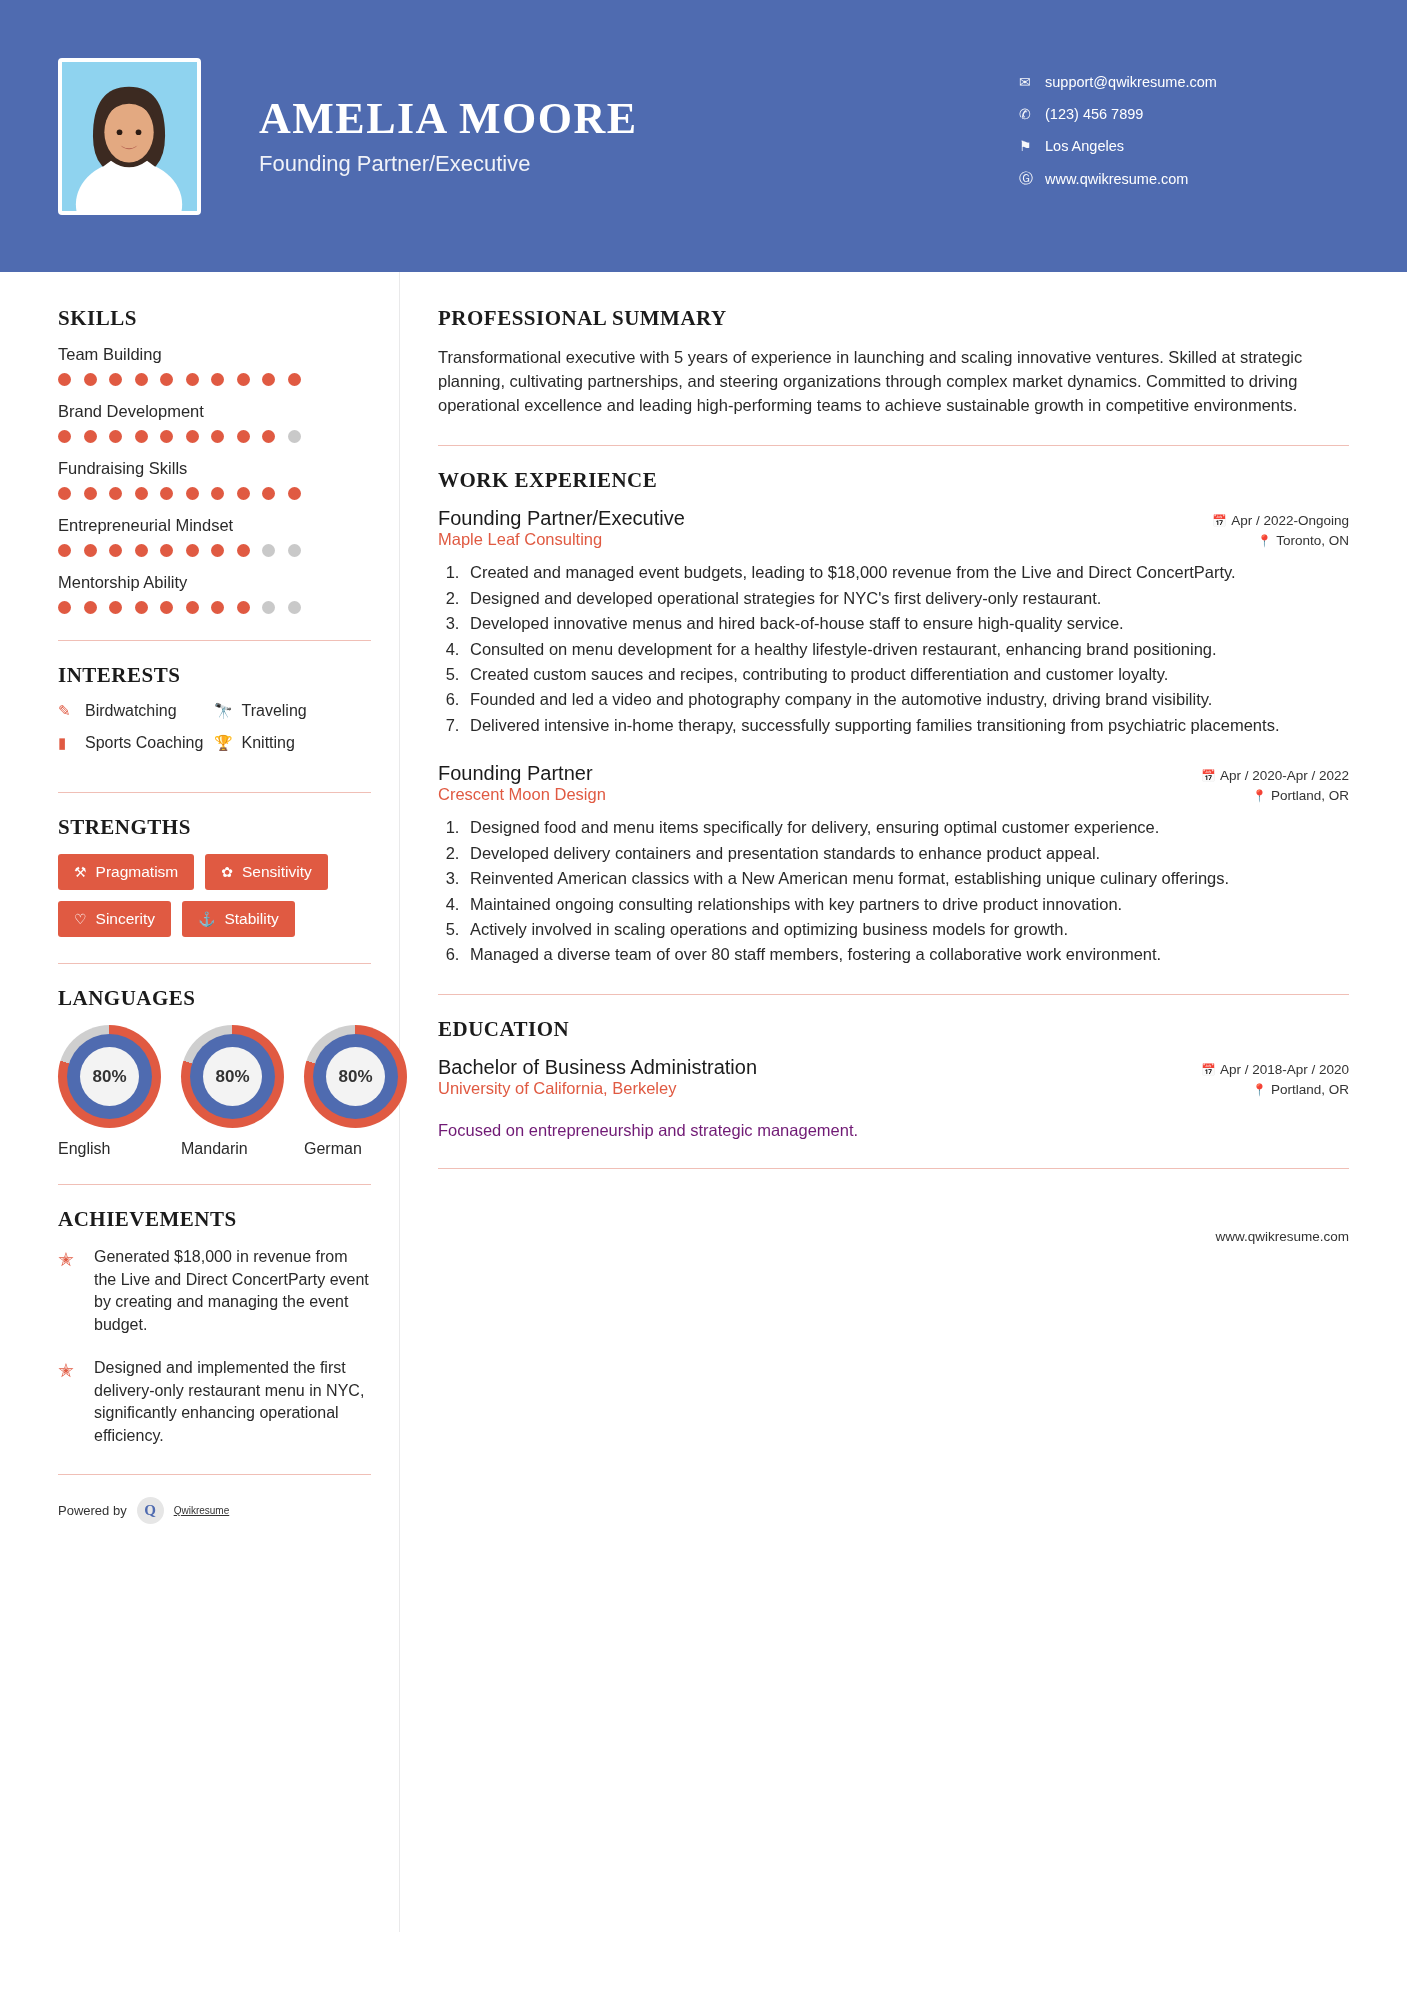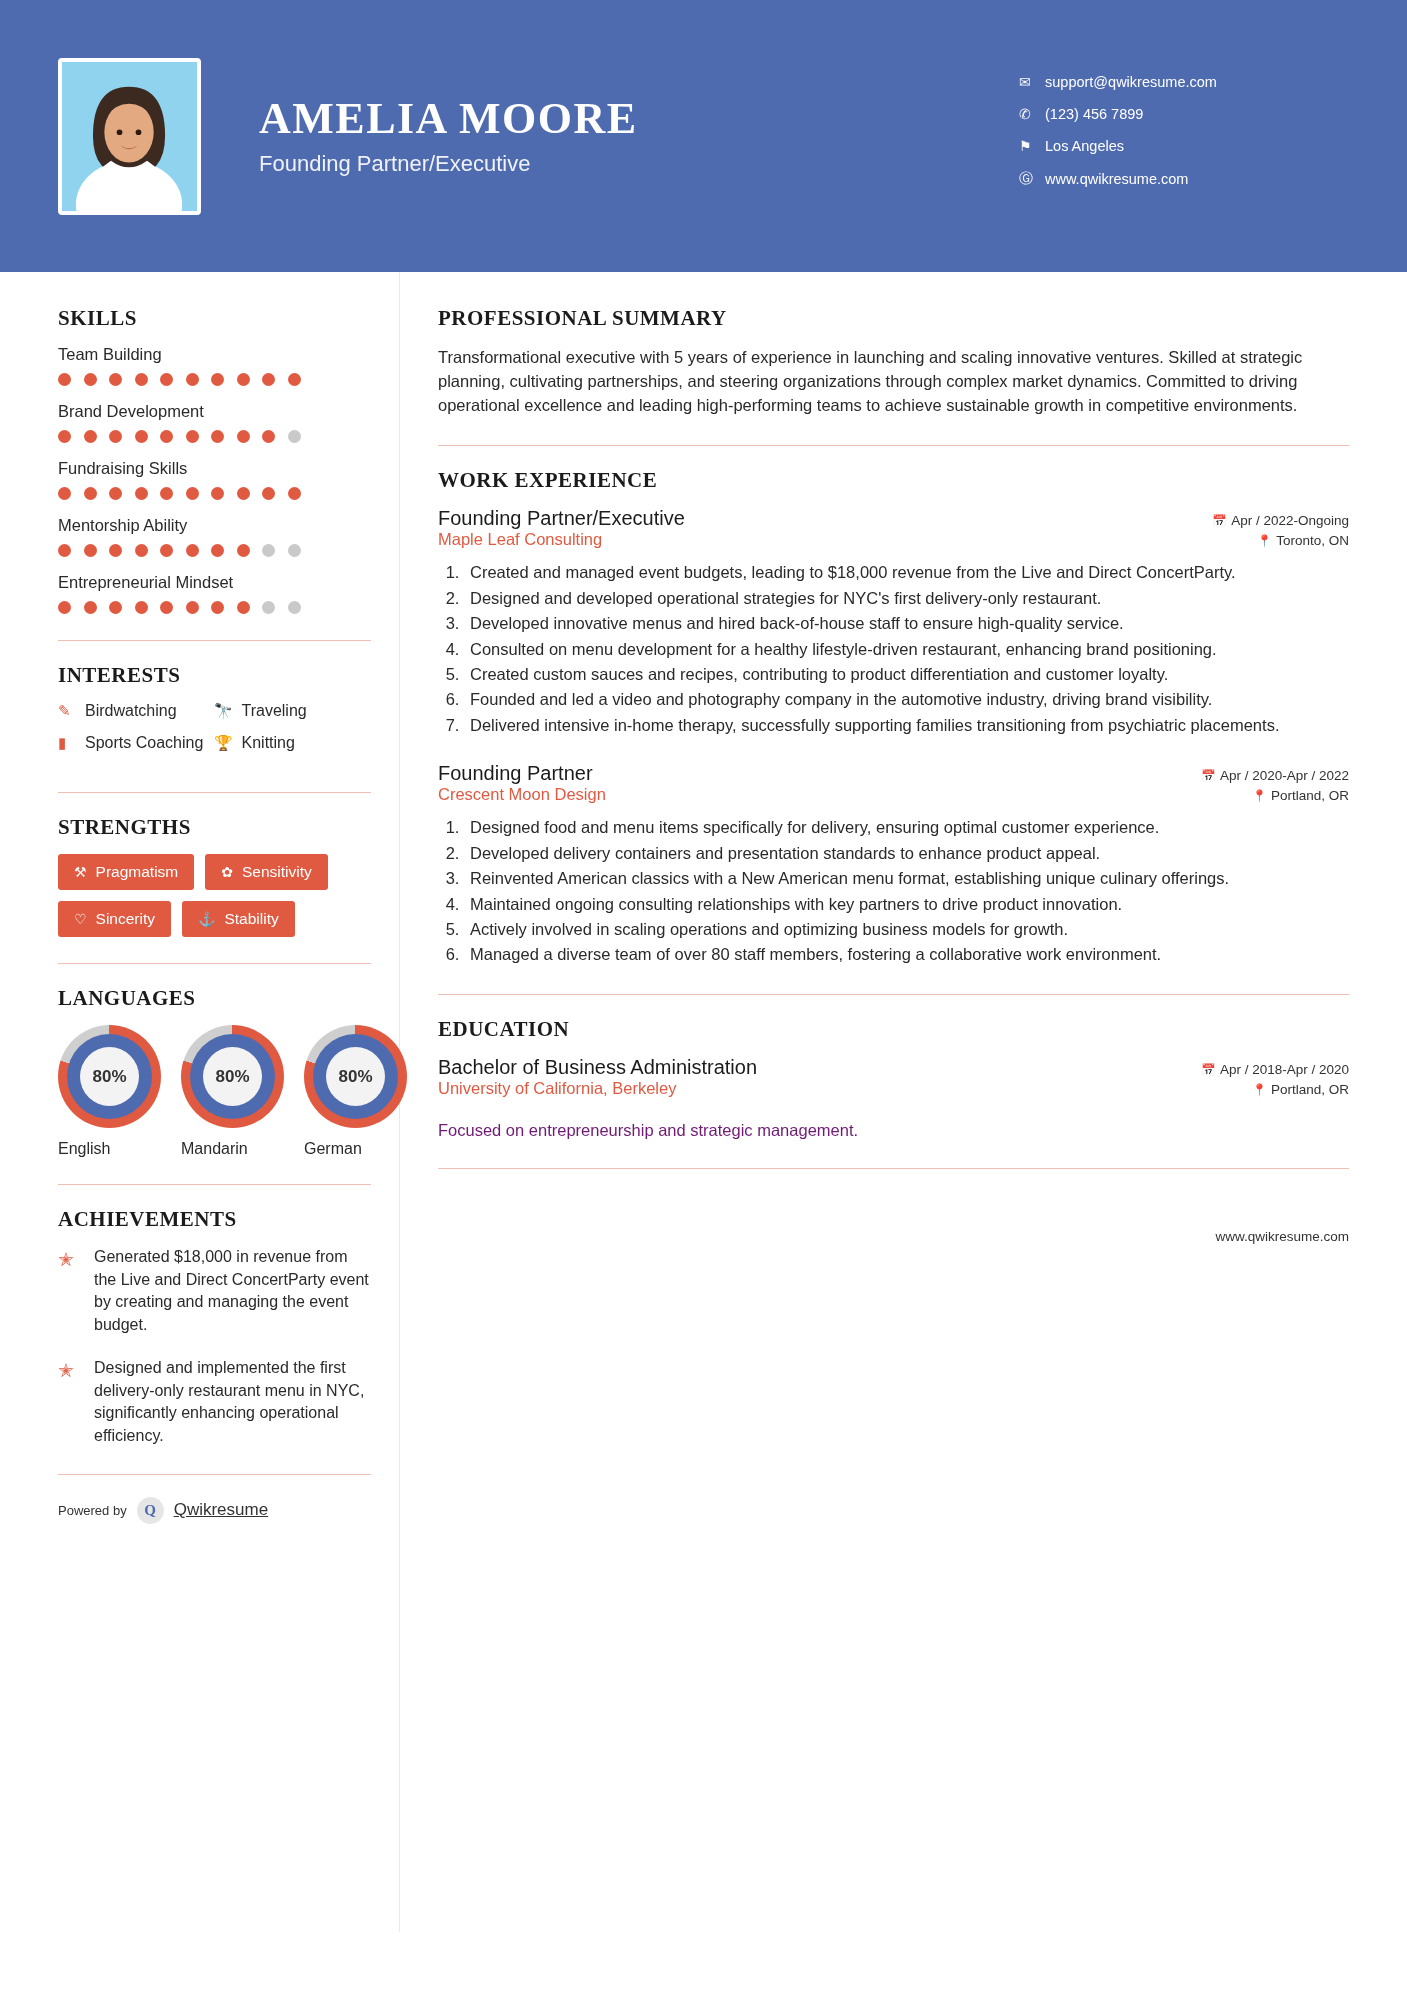--- a/index.html
+++ b/index.html
@@ -213,21 +213,21 @@
     color: #333;
     margin-top: 18px;
   }
   .qlogo {
     width: 27px; height: 27px; border-radius: 50%;
     background: #e6e6e6;
     display: flex; align-items: center; justify-content: center;
     color: #4f6bb0; font-weight: bold; font-size: 15px;
     font-family: "Liberation Serif", serif;
   }
-  .qlink { text-decoration: underline; color: #333; font-size: 17px; }
+  .qlink { text-decoration: underline; color: #333; font-size: 10px; }
 
   
   .summary {
     font-size: 16.5px;
     line-height: 1.46;
     color: #2a2a2a;
   }
   .job-head {
     display: flex;
     justify-content: space-between;
@@ -372,36 +372,36 @@
             <span class="dot"></span>
             <span class="dot"></span>
             <span class="dot"></span>
             <span class="dot"></span>
             <span class="dot"></span>
             <span class="dot"></span>
             <span class="dot"></span>
         </div>
       </div>
       <div>
-        <div class="skill-name">Mentorship Ability</div>
+        <div class="skill-name">Entrepreneurial Mindset</div>
         <div class="dots">
           <span class="dot"></span>
             <span class="dot"></span>
             <span class="dot"></span>
             <span class="dot"></span>
             <span class="dot"></span>
             <span class="dot"></span>
             <span class="dot"></span>
             <span class="dot"></span>
             <span class="dot off"></span>
             <span class="dot off"></span>
         </div>
       </div>
       <div>
-        <div class="skill-name">Entrepreneurial Mindset</div>
+        <div class="skill-name">Mentorship Ability</div>
         <div class="dots">
           <span class="dot"></span>
             <span class="dot"></span>
             <span class="dot"></span>
             <span class="dot"></span>
             <span class="dot"></span>
             <span class="dot"></span>
             <span class="dot"></span>
             <span class="dot"></span>
             <span class="dot off"></span>

